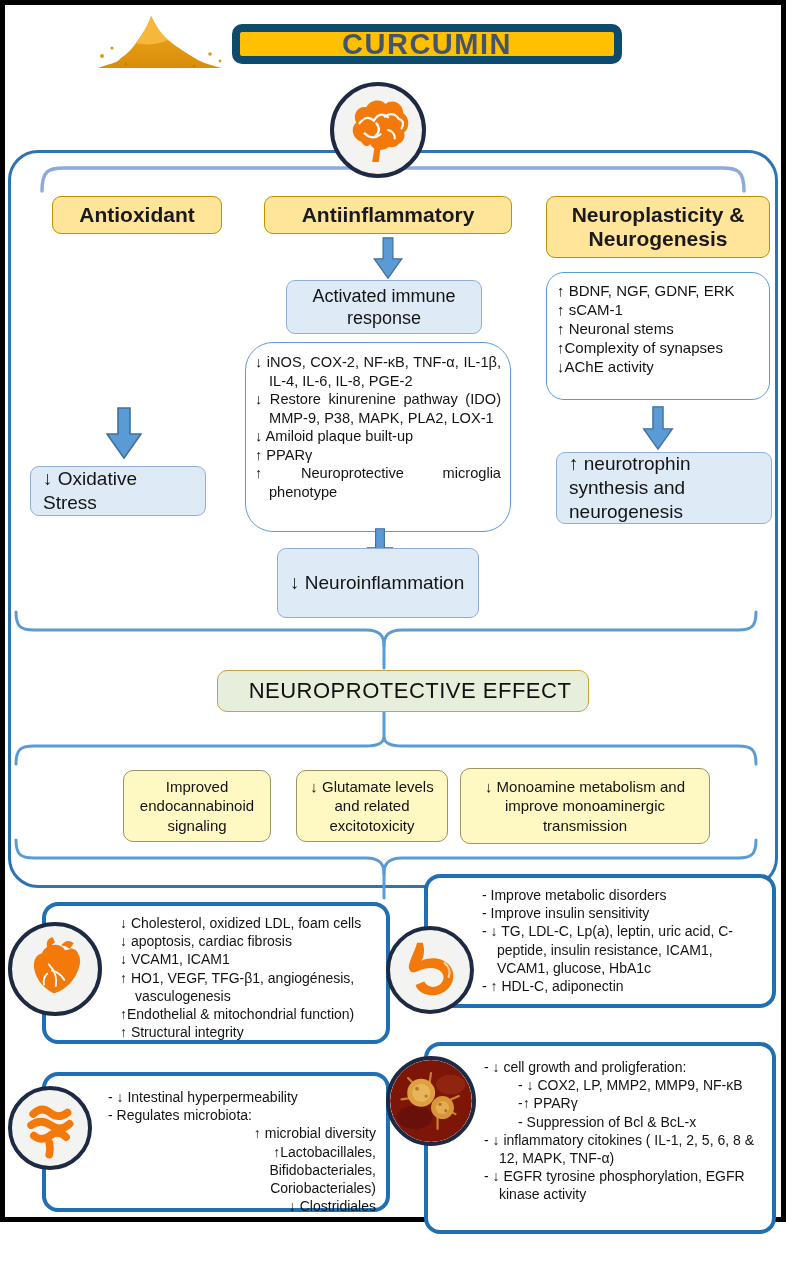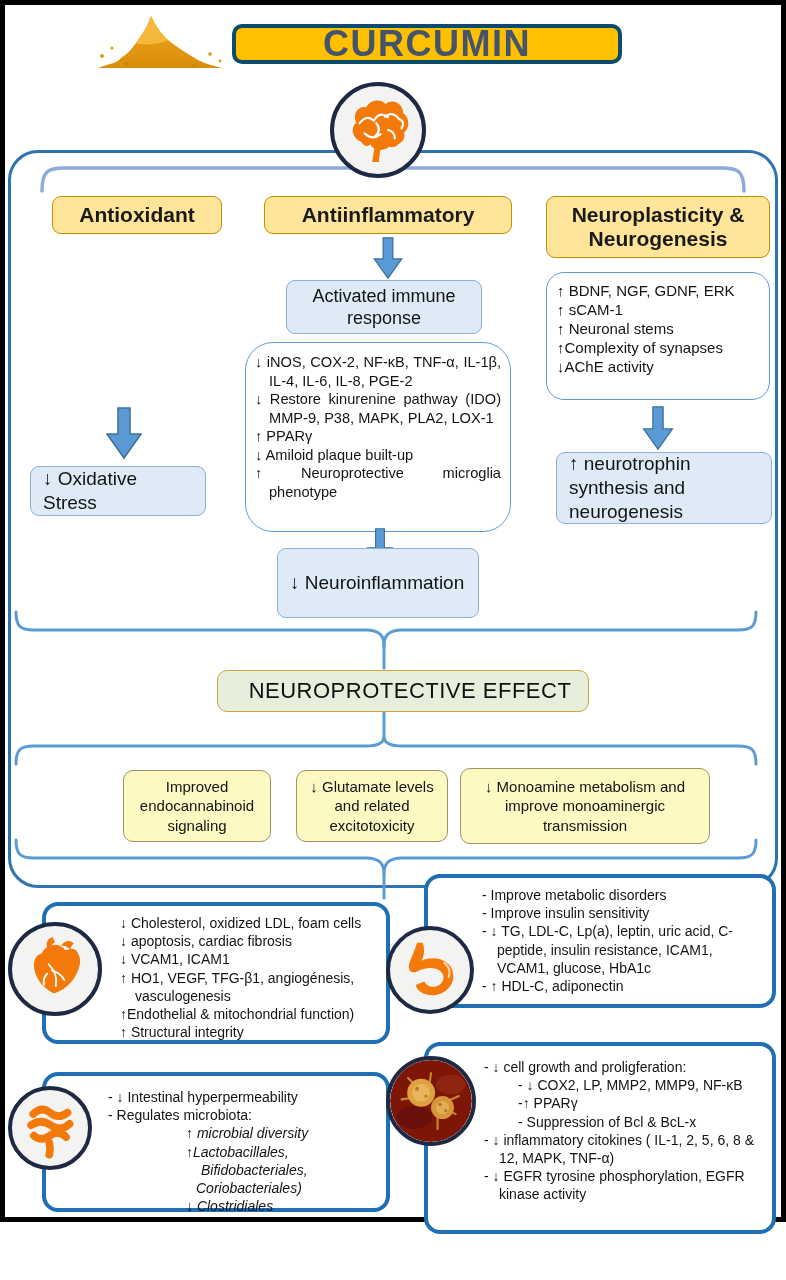--- a/index.html
+++ b/index.html
@@ -1,23 +1,23 @@
 <!DOCTYPE html>
 <html><head>
 <meta charset="utf-8">
 <style>
   html,body{margin:0;padding:0;background:#fff;}
   .stage{position:relative;width:786px;height:1280px;background:#fff;overflow:hidden;
          font-family:"Liberation Sans",sans-serif;color:#141414;}
   .a{position:absolute;box-sizing:border-box;}
   .diagram-frame{left:0;top:0;width:786px;height:1222px;box-shadow:inset 0 0 0 5px #000;}
 
-  .curcumin-box{background:#FFC000;border:4px solid #0c4a6e;border-radius:10px;
+  .curcumin-box{background:#FFC000;border:8px solid #0c4a6e;border-radius:10px;
     display:flex;align-items:center;justify-content:center;
-    font-size:36px;font-weight:600;letter-spacing:1.5px;color:#44546A;}
+    font-size:29px;font-weight:600;letter-spacing:1.5px;color:#44546A;}
 
   .bigrect{border:3px solid #2E74B5;border-radius:30px;background:transparent;}
 
   .organ-circle{border-radius:50%;border:4px solid #1E2A44;background:#F3F3F1;
     overflow:hidden;display:flex;align-items:center;justify-content:center;z-index:6;}
 
   .hdr{background:#FFE599;border:1.5px solid #BF9000;border-radius:9px;
     display:flex;align-items:center;justify-content:center;text-align:center;
     font-size:21px;font-weight:700;color:#1a1a1a;padding:2px 6px;line-height:1.15;}
 
@@ -34,21 +34,21 @@
     display:flex;align-items:center;justify-content:center;
     font-size:22px;letter-spacing:.5px;color:#111;padding-left:14px;}
 
   .ybox{background:#fef9c3;border:1.4px solid #9C9464;border-radius:10px;
     font-size:15px;line-height:1.3;display:flex;align-items:center;justify-content:center;
     text-align:center;padding:6px 10px;}
 
   .bbox{background:#fff;border:4px solid #1F6FB5;border-radius:16px;
     font-size:14px;line-height:1.3;padding:8px 10px;}
   .bbox .ln{padding-left:15px;text-indent:-15px;}
-  .it{font-style:italic;}
+  .it{text-align:right;}
   .i1{margin-left:34px;}
   .i2{margin-left:78px;}
   .i2b{margin-left:88px;}
 
   .fat-arrow path{fill:#5B9BD5;stroke:#41719C;stroke-width:1.6;}
   .brace path{fill:none;stroke:#5B9BD5;stroke-width:3;stroke-linecap:round;}
   .topbracket path{fill:none;stroke:#8EAADB;stroke-width:3.5;stroke-linecap:round;}
 </style>
 </head>
 <body>
@@ -109,22 +109,22 @@
 
   <svg class="a fat-arrow" style="left:371px;top:237px;width:34px;height:42px;" viewBox="0 0 36 52">
       <path d="M12,1 H24 V27 H35 L18,51 L1,27 H12 Z"></path>
     </svg>
 
   <div class="a outbox center" style="left:286px;top:280px;width:196px;height:54px;font-size:18px;">Activated immune response</div>
 
   <div class="a fxbox" style="left:245px;top:342px;width:266px;height:190px;border-radius:28px;font-size:14.6px;padding:10px 9px;">
       <div class="ln">↓ iNOS, COX-2, NF-κB, TNF-α, IL-1β, IL-4, IL-6, IL-8, PGE-2</div>
       <div class="ln">↓ Restore kinurenine pathway (IDO) MMP-9, P38, MAPK, PLA2, LOX-1</div>
+      <div class="ln">↓ Amiloid plaque built-up</div>
       <div class="ln">↑ PPARγ</div>
-      <div class="ln">↓ Amiloid plaque built-up</div>
       <div class="ln">↑ Neuroprotective microglia phenotype</div>
     </div>
 
   <svg class="a fat-arrow" style="left:364px;top:528px;width:32px;height:38px;" viewBox="0 0 36 52">
       <path d="M12,1 H24 V27 H35 L18,51 L1,27 H12 Z"></path>
     </svg>
 
   <div class="a outbox" style="left:277px;top:548px;width:202px;height:70px;">
       <div class="ln">↓ Neuroinflammation</div>
     </div>

